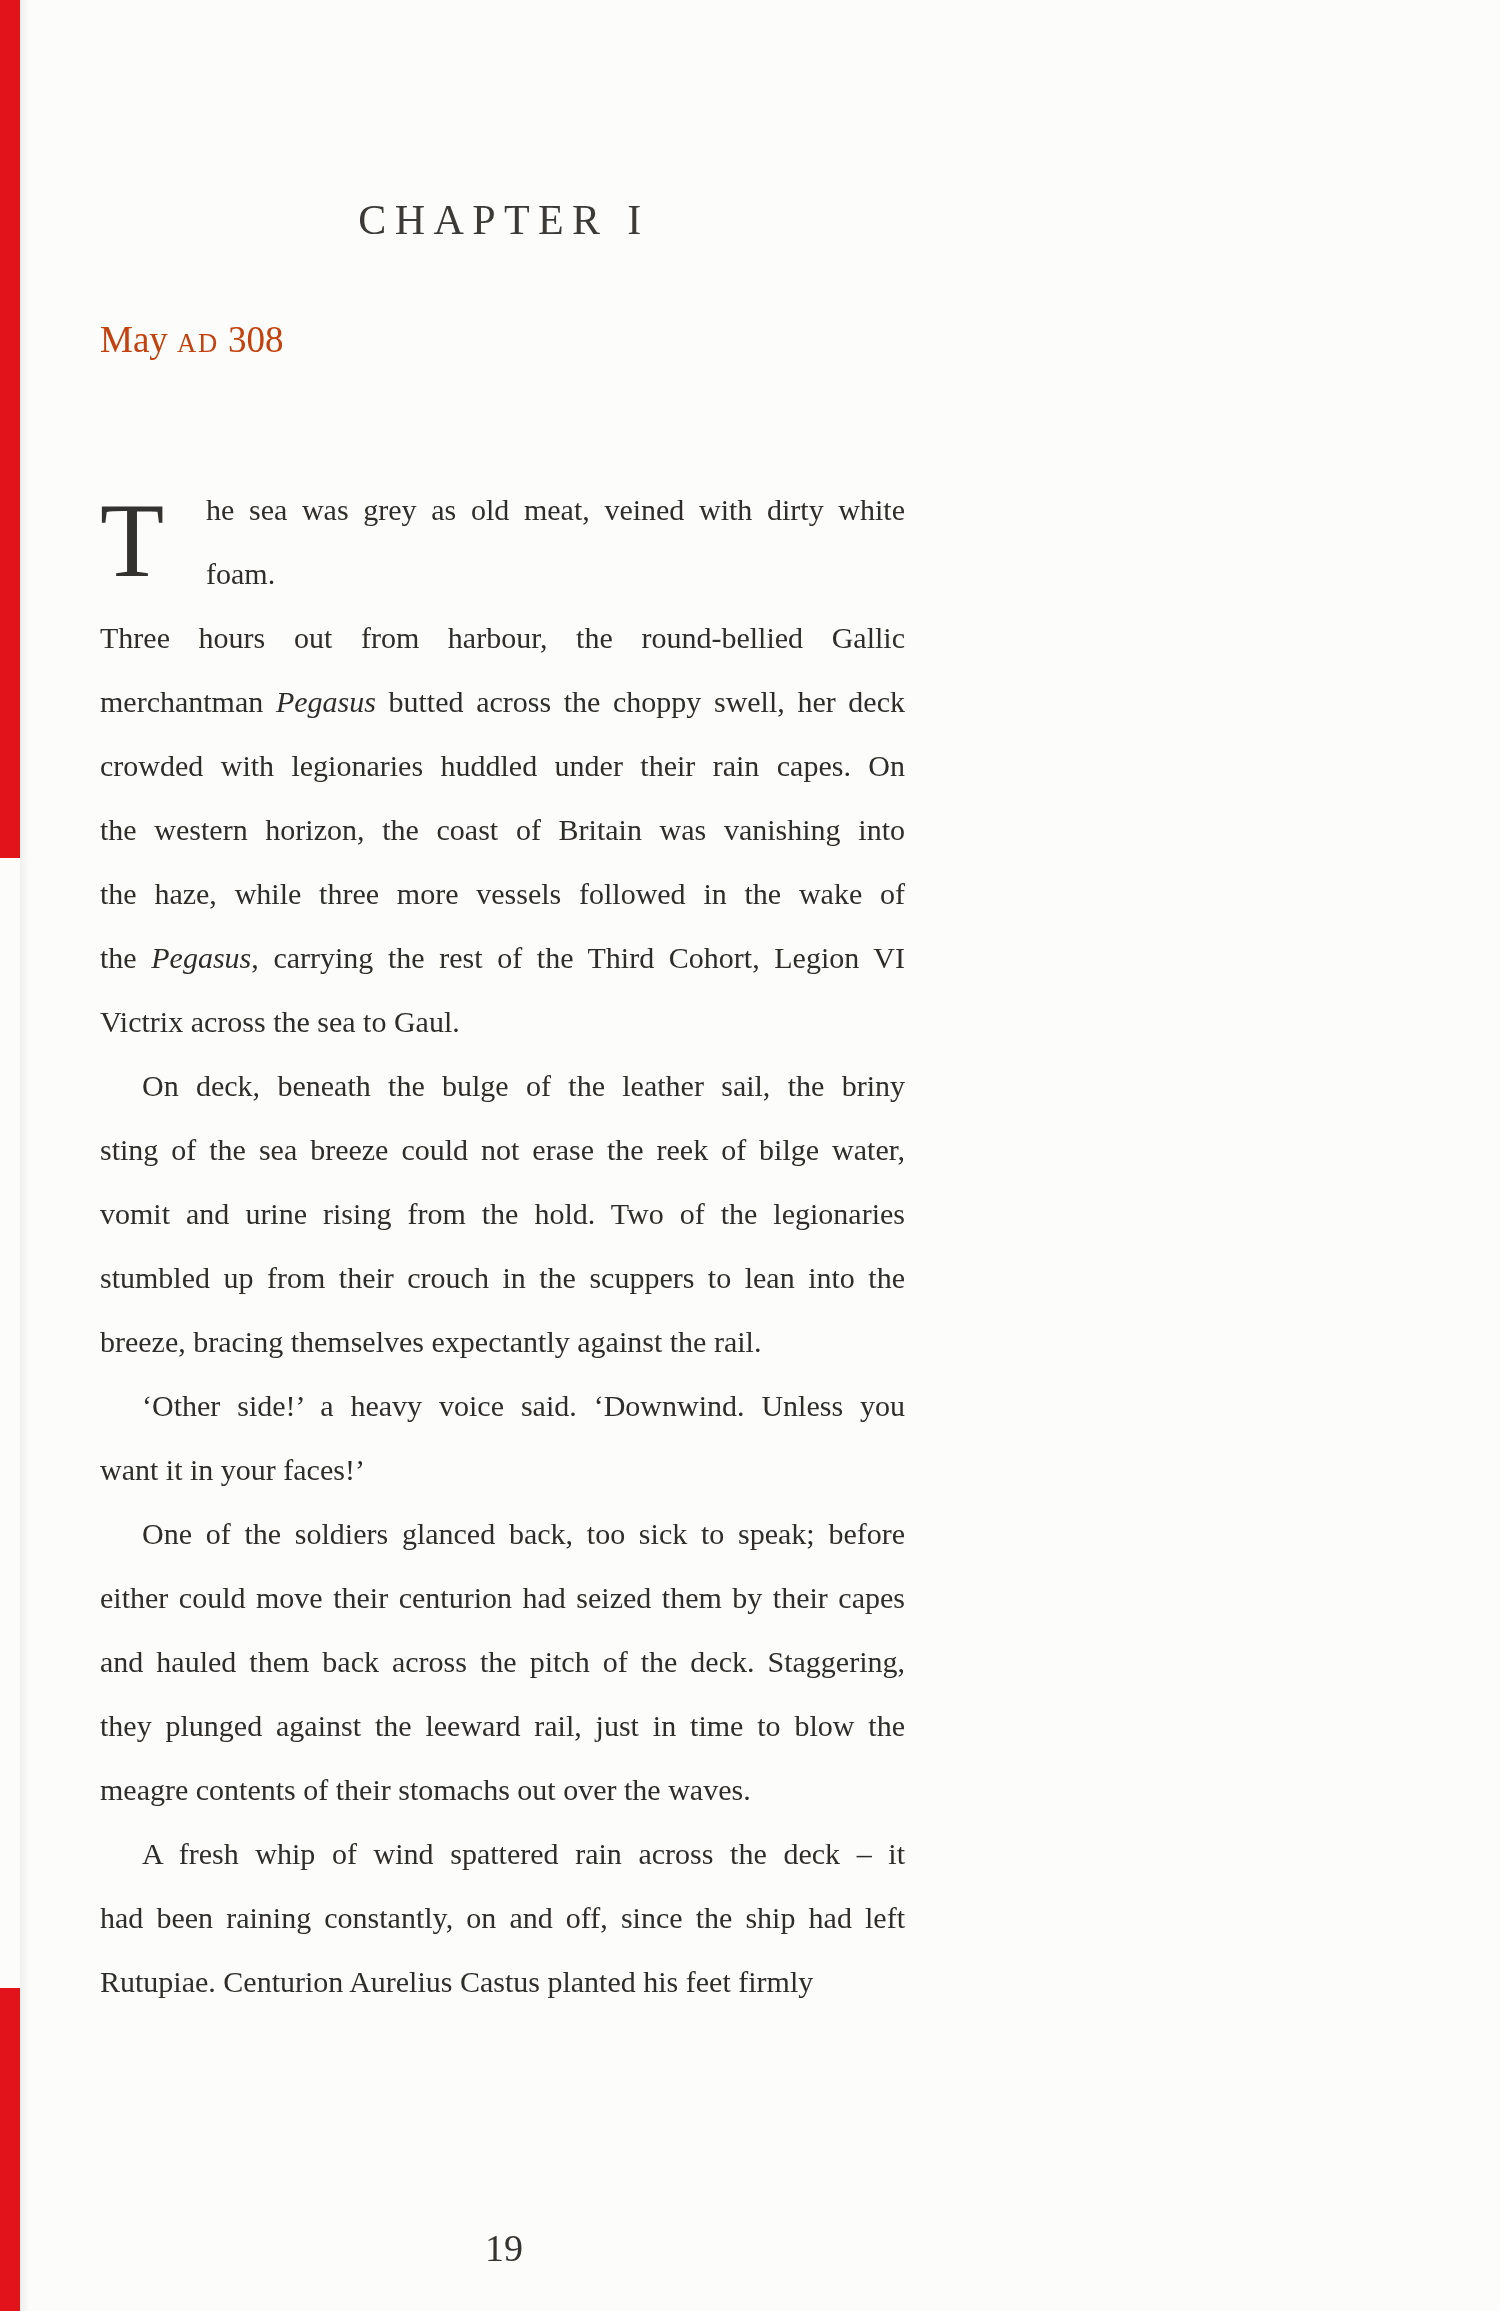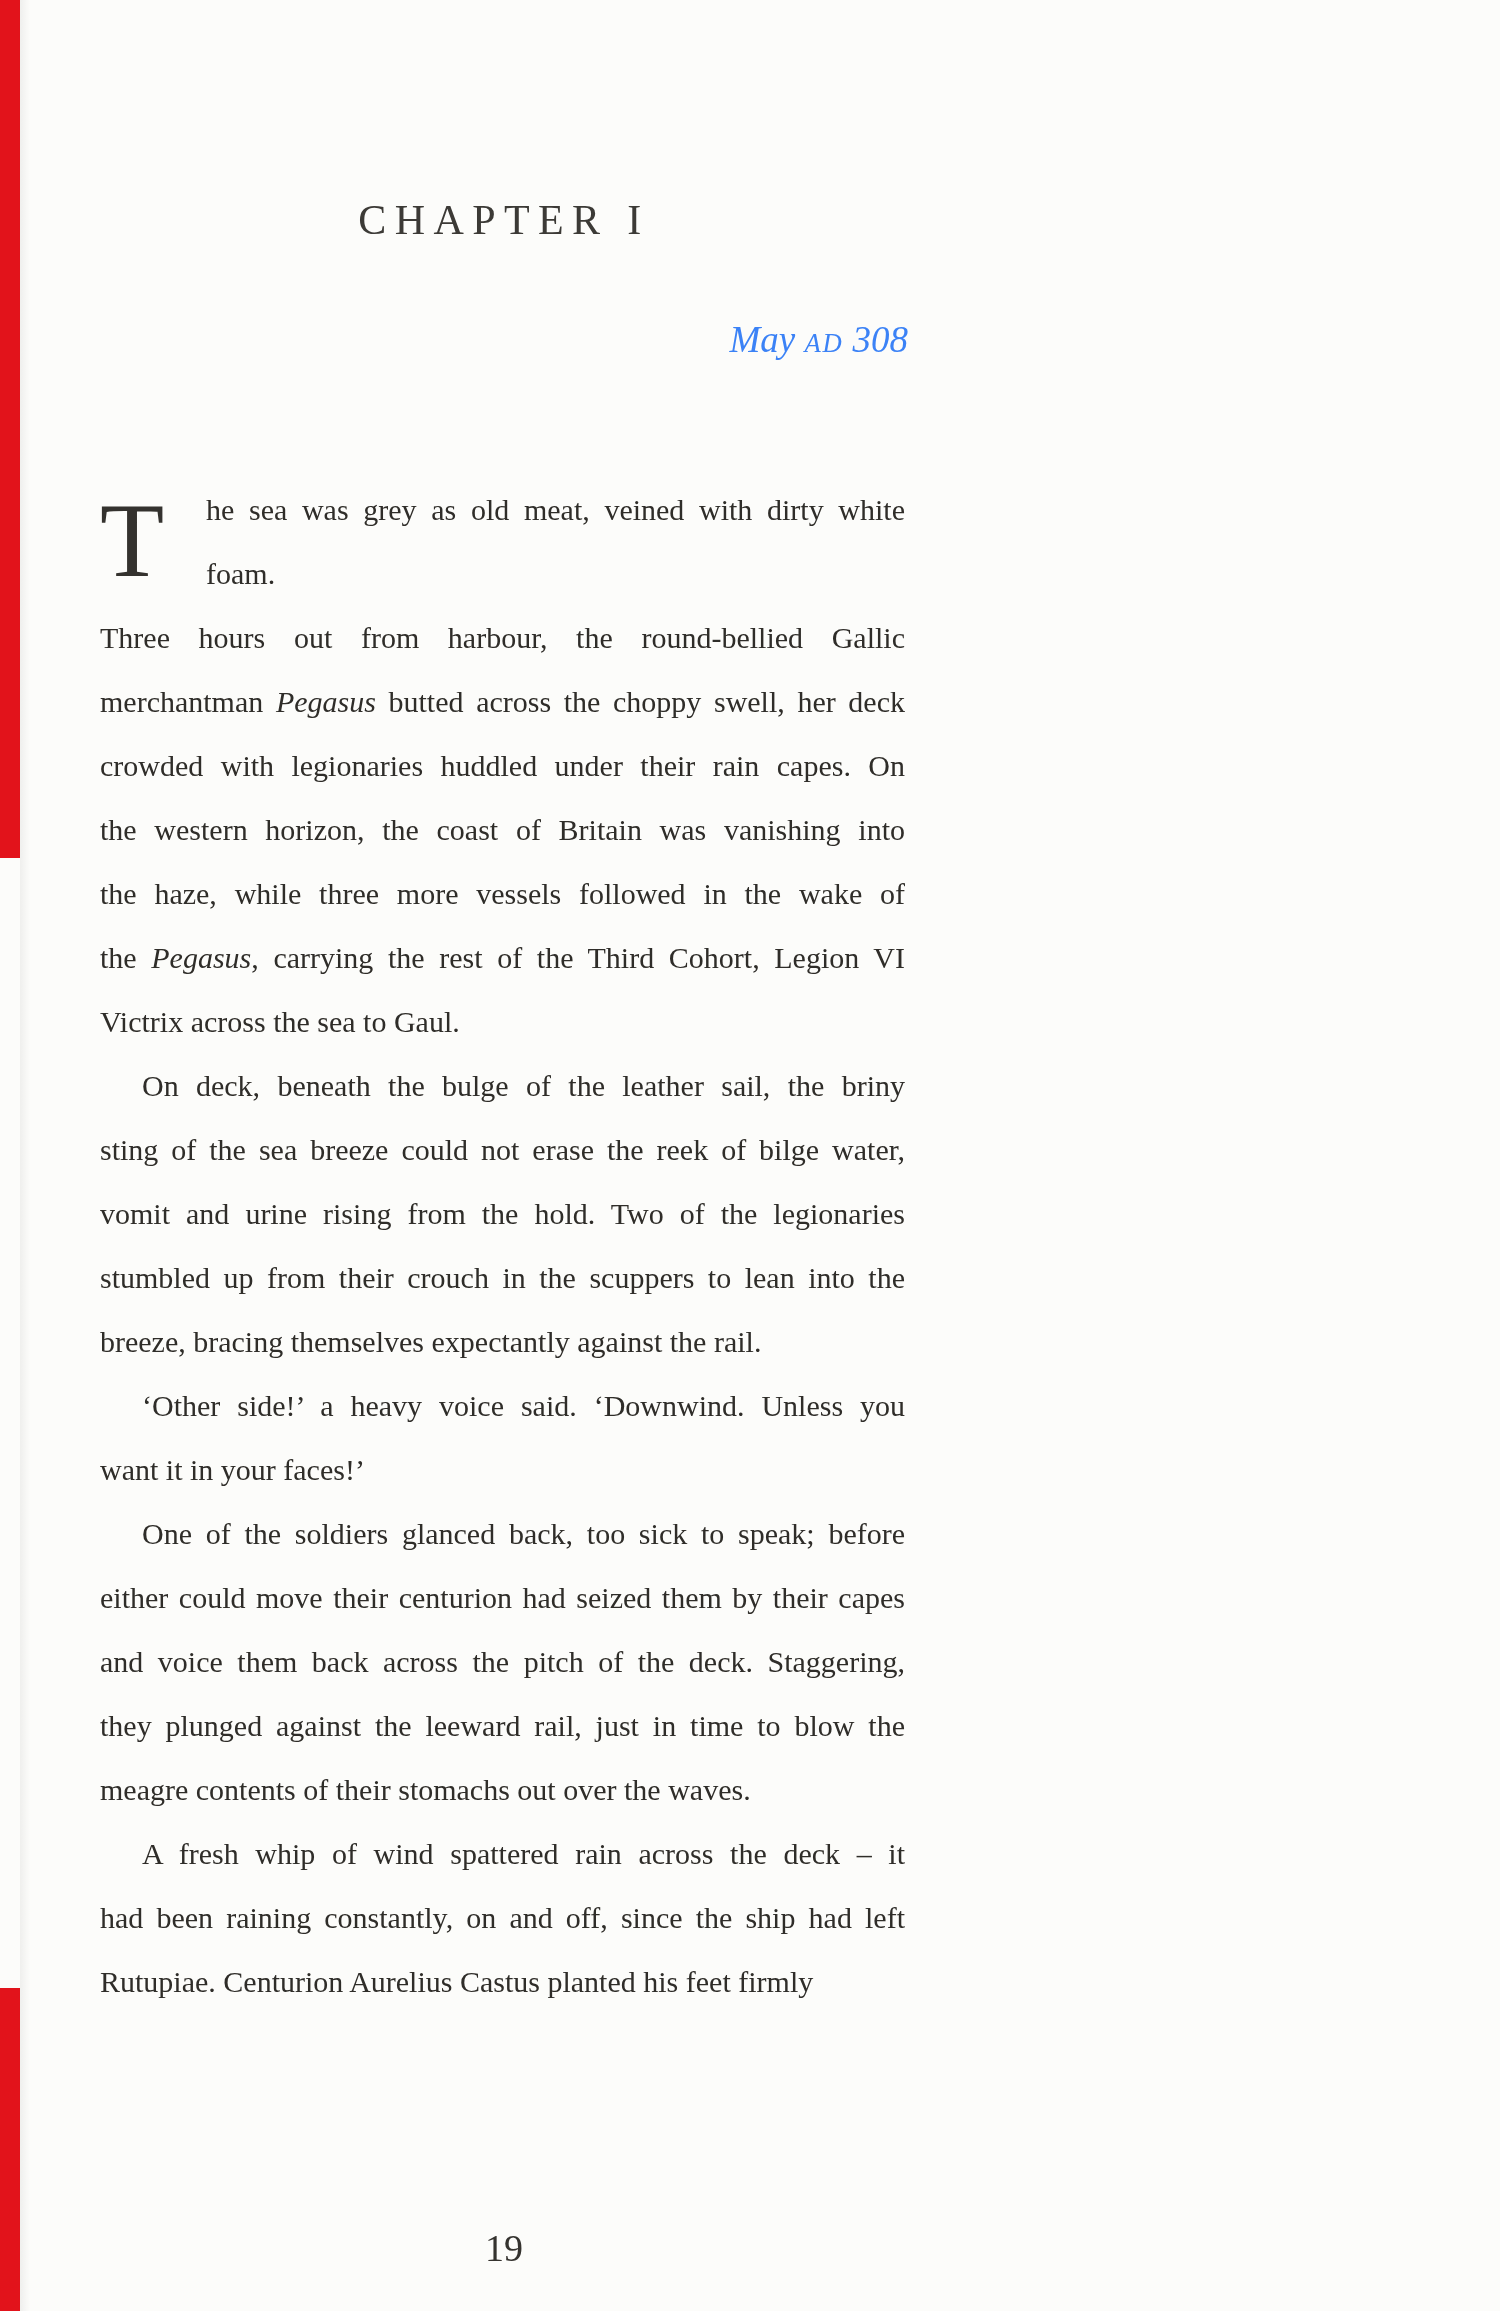--- a/index.html
+++ b/index.html
@@ -57,24 +57,23 @@
     font-size: 42px;
     letter-spacing: 0.2em;
     color: #3c3a36;
   }
 
   .dateline {
     position: absolute;
     top: 318px;
     left: 0;
     width: 100%;
-    text-align: right;
-    font-style: italic;
+    text-align: left;
     font-size: 37px;
-    color: #3b82f6;
+    color: #c2410c;
   }
   .dateline .era {
     font-size: 0.72em;
     letter-spacing: 0.06em;
   }
 
   .body-text {
     position: absolute;
     top: 478px;
     left: 0;
@@ -151,21 +150,21 @@
           <div class="line">stumbled up from their crouch in the scuppers to lean into the</div>
           <div class="line last">breeze, bracing themselves expectantly against the rail.</div>
         </div>
         <div class="para">
           <div class="line indent">‘Other side!’ a heavy voice said. ‘Downwind. Unless you</div>
           <div class="line last">want it in your faces!’</div>
         </div>
         <div class="para">
           <div class="line indent">One of the soldiers glanced back, too sick to speak; before</div>
           <div class="line">either could move their centurion had seized them by their capes</div>
-          <div class="line">and voice them back across the pitch of the deck. Staggering,</div>
+          <div class="line">and hauled them back across the pitch of the deck. Staggering,</div>
           <div class="line">they plunged against the leeward rail, just in time to blow the</div>
           <div class="line last">meagre contents of their stomachs out over the waves.</div>
         </div>
         <div class="para">
           <div class="line indent">A fresh whip of wind spattered rain across the deck – it</div>
           <div class="line">had been raining constantly, on and off, since the ship had left</div>
           <div class="line last">Rutupiae. Centurion Aurelius Castus planted his feet firmly</div>
         </div>
       </div>
 

